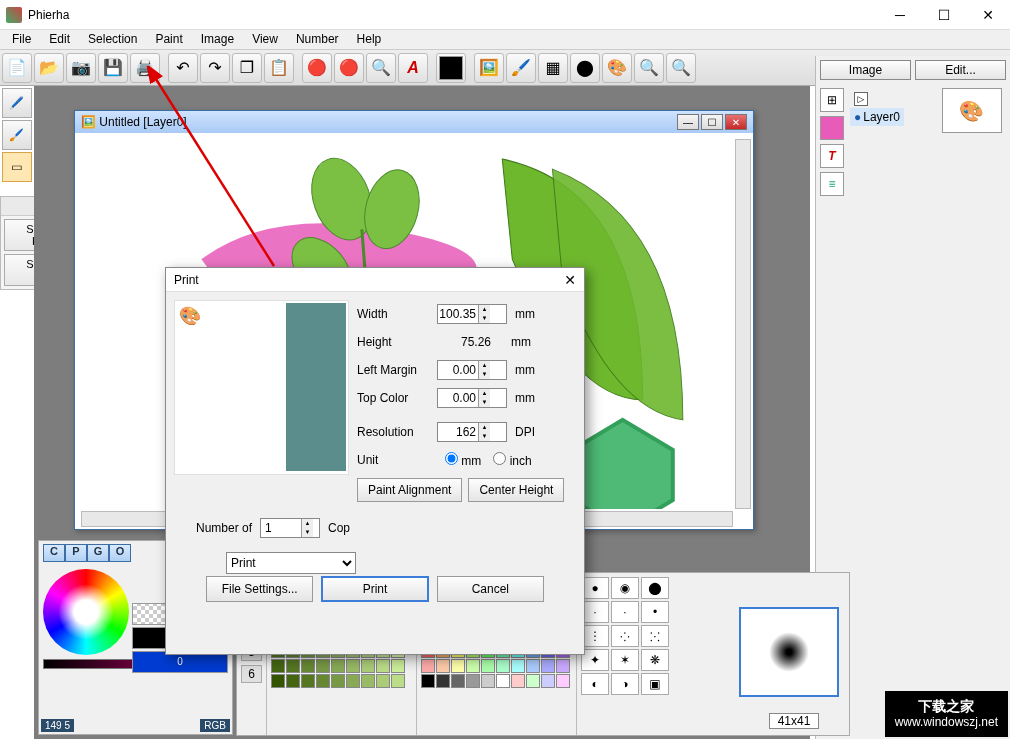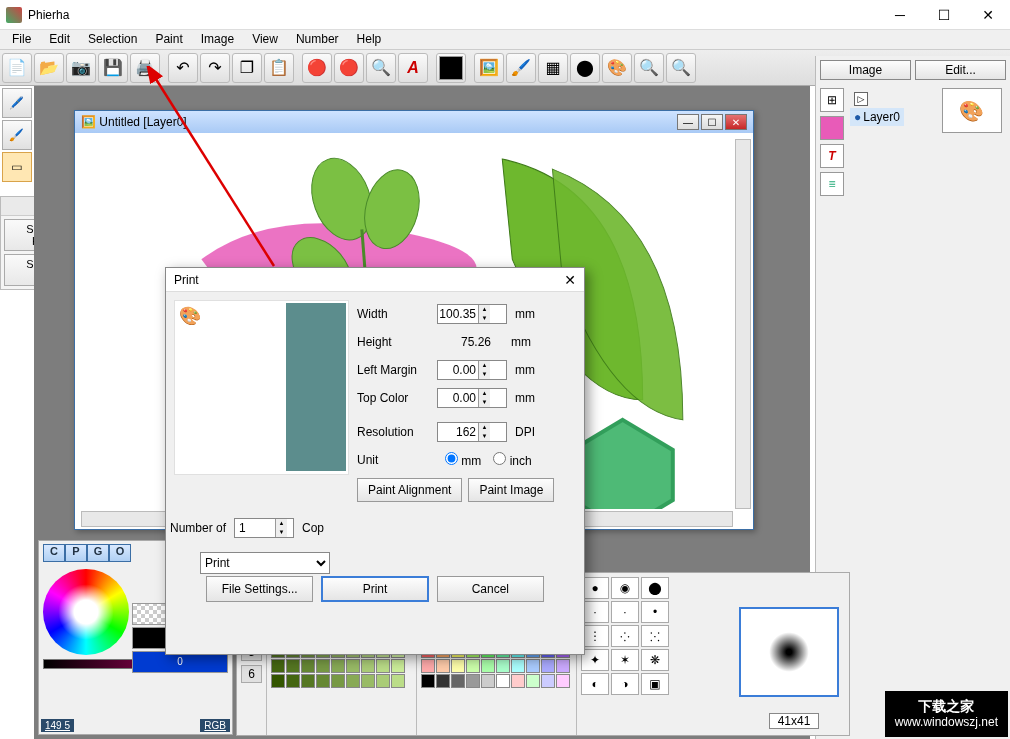--- a/index.html
+++ b/index.html
@@ -61,21 +61,21 @@
 .dialog .row .val { width: 54px; text-align: right; }
 .dialog .spin { width: 70px; height: 20px; border: 1px solid #888; background: #fff; display: flex; }
 .dialog .spin input { border: none; width: 40px; text-align: right; padding-right: 2px; font-size: 12px; }
 .dialog .spin .ar { width: 12px; display:flex;flex-direction:column; }
 .dialog .spin .ar span { flex:1; font-size:6px; text-align:center; border-left:1px solid #999; background:#eee; line-height:8px; }
 .dialog .unit { margin-left: 4px; }
 .dialog .unitrow { display:flex;align-items:center;gap:12px;height:28px; }
 .dialog .btn { border: 1px solid #999; background: linear-gradient(#fdfdfd,#e5e5e5); padding: 4px 10px; }
 .dialog .btn.primary { border: 2px solid #3b7dd8; }
 .dialog .btnrow { display: flex; gap: 6px; margin-top: 4px; }
-.dialog .lower { padding: 2px 4px; }
+.dialog .lower { padding: 2px 30px; }
 .dialog .lower .nrow { display:flex;align-items:center;gap:8px;margin:6px 0 14px; }
 .dialog select { width: 130px; height: 22px; border: 1px solid #888; background: #fff; }
 .dialog .chk { display:flex;align-items:center;gap:4px;margin:10px 0 18px; }
 .dialog .footer { display:flex;gap:8px;justify-content:center;padding:0 40px 10px; }
 .dialog .footer .btn { width: 110px; text-align: center; }
 
 
 .rightpanel { position: absolute; right: 0; top: 56px; width: 195px; bottom: 0; background: #f0f0f0; border-left: 1px solid #bbb; }
 .rightpanel .tabs { display: flex; gap: 4px; padding: 4px; }
 .rightpanel .tabs .rtab { flex: 1; border: 1px solid #888; background: linear-gradient(#fdfdfd,#e5e5e5); text-align: center; padding: 2px; }
@@ -93,21 +93,21 @@
 .colorpanel .cphdr .x { margin-left:auto; }
 .colorpanel .cpgo { display:flex;gap:0;padding:3px 4px; }
 .colorpanel .cpgo span { width:22px;height:18px;border:1px solid #3b6ea5;background:linear-gradient(#d9e9ff,#b0d0f3);text-align:center;font-size:11px;font-weight:bold;color:#234; }
 .colorpanel .wheel { width: 86px; height: 86px; border-radius: 50%; background: conic-gradient(red,yellow,lime,cyan,blue,magenta,red); margin: 4px; position:relative; }
 .colorpanel .wheel::after { content:''; position:absolute; inset:18%; border-radius:50%; background: radial-gradient(#fff 30%, transparent 70%); }
 .colorpanel .swr { position:absolute;right:4px;top:62px;width:96px; }
 .colorpanel .sw { height:22px;margin-bottom:2px;border:1px solid #999; }
 .colorpanel .sliders { display:flex;flex-direction:column;gap:1px;padding:0 4px; }
 .colorpanel .sl { height:10px;background:linear-gradient(90deg,#000,#d10076);border:1px solid #777; }
 .colorpanel .status { position:absolute;bottom:2px;left:2px;right:2px;display:flex;gap:2px; }
-.colorpanel .status span { background:#2a4a6a;color:#fff;padding:1px 4px;font-size:10px;text-decoration:underline; }
+.colorpanel .status span { background:#2a4a6a;color:#fff;padding:1px 4px;font-size:10px; }
 
 .palettes { position: absolute; left: 236px; top: 572px; right: 160px; height: 164px; background: #f0f0f0; border: 1px solid #aaa; display:flex; z-index: 15; }
 .palcol { border-right: 1px solid #bbb; padding: 4px; position:relative; }
 .palcol .ph { height: 18px; background: #e0e0e0; border: 1px solid #aaa; margin-bottom: 4px; display:flex;align-items:center;justify-content:center; }
 .swgrid { display:grid; gap:1px; }
 .sw2 { border:1px solid #888; }
 .brushcol { flex: 1; padding: 4px; }
 .brushgrid { display:grid;grid-template-columns:repeat(3,28px);gap:2px; }
 .bcell { width:28px;height:22px;border:1px solid #aaa;background:#fff;display:flex;align-items:center;justify-content:center; }
 .bpreview { position:absolute;right:10px;top:34px;width:100px;height:90px;border:2px solid #3b7dd8;background:#fff;display:flex;align-items:center;justify-content:center; }
@@ -289,21 +289,21 @@
           </div>
         <span class="unit">DPI</span>
       </div>
       <div class="unitrow">
         <label style="width:76px">Unit</label>
         <label><input type="radio" checked="" style=""> <span>mm</span></label>
         <label><input type="radio" style=""> <span>inch</span></label>
       </div>
       <div class="btnrow">
         <button class="btn">Paint Alignment</button>
-        <button class="btn">Paint Image</button>
+        <button class="btn">Center Height</button>
       </div>
     </div>
   </div>
   <div class="lower">
     <div class="nrow">
       <span>Number of</span>
       <div class="spin" style="width:60px">
           <input style="text-align: left; padding-left: 4px;" value="1">
           <div class="ar">
             <span>▲</span>

